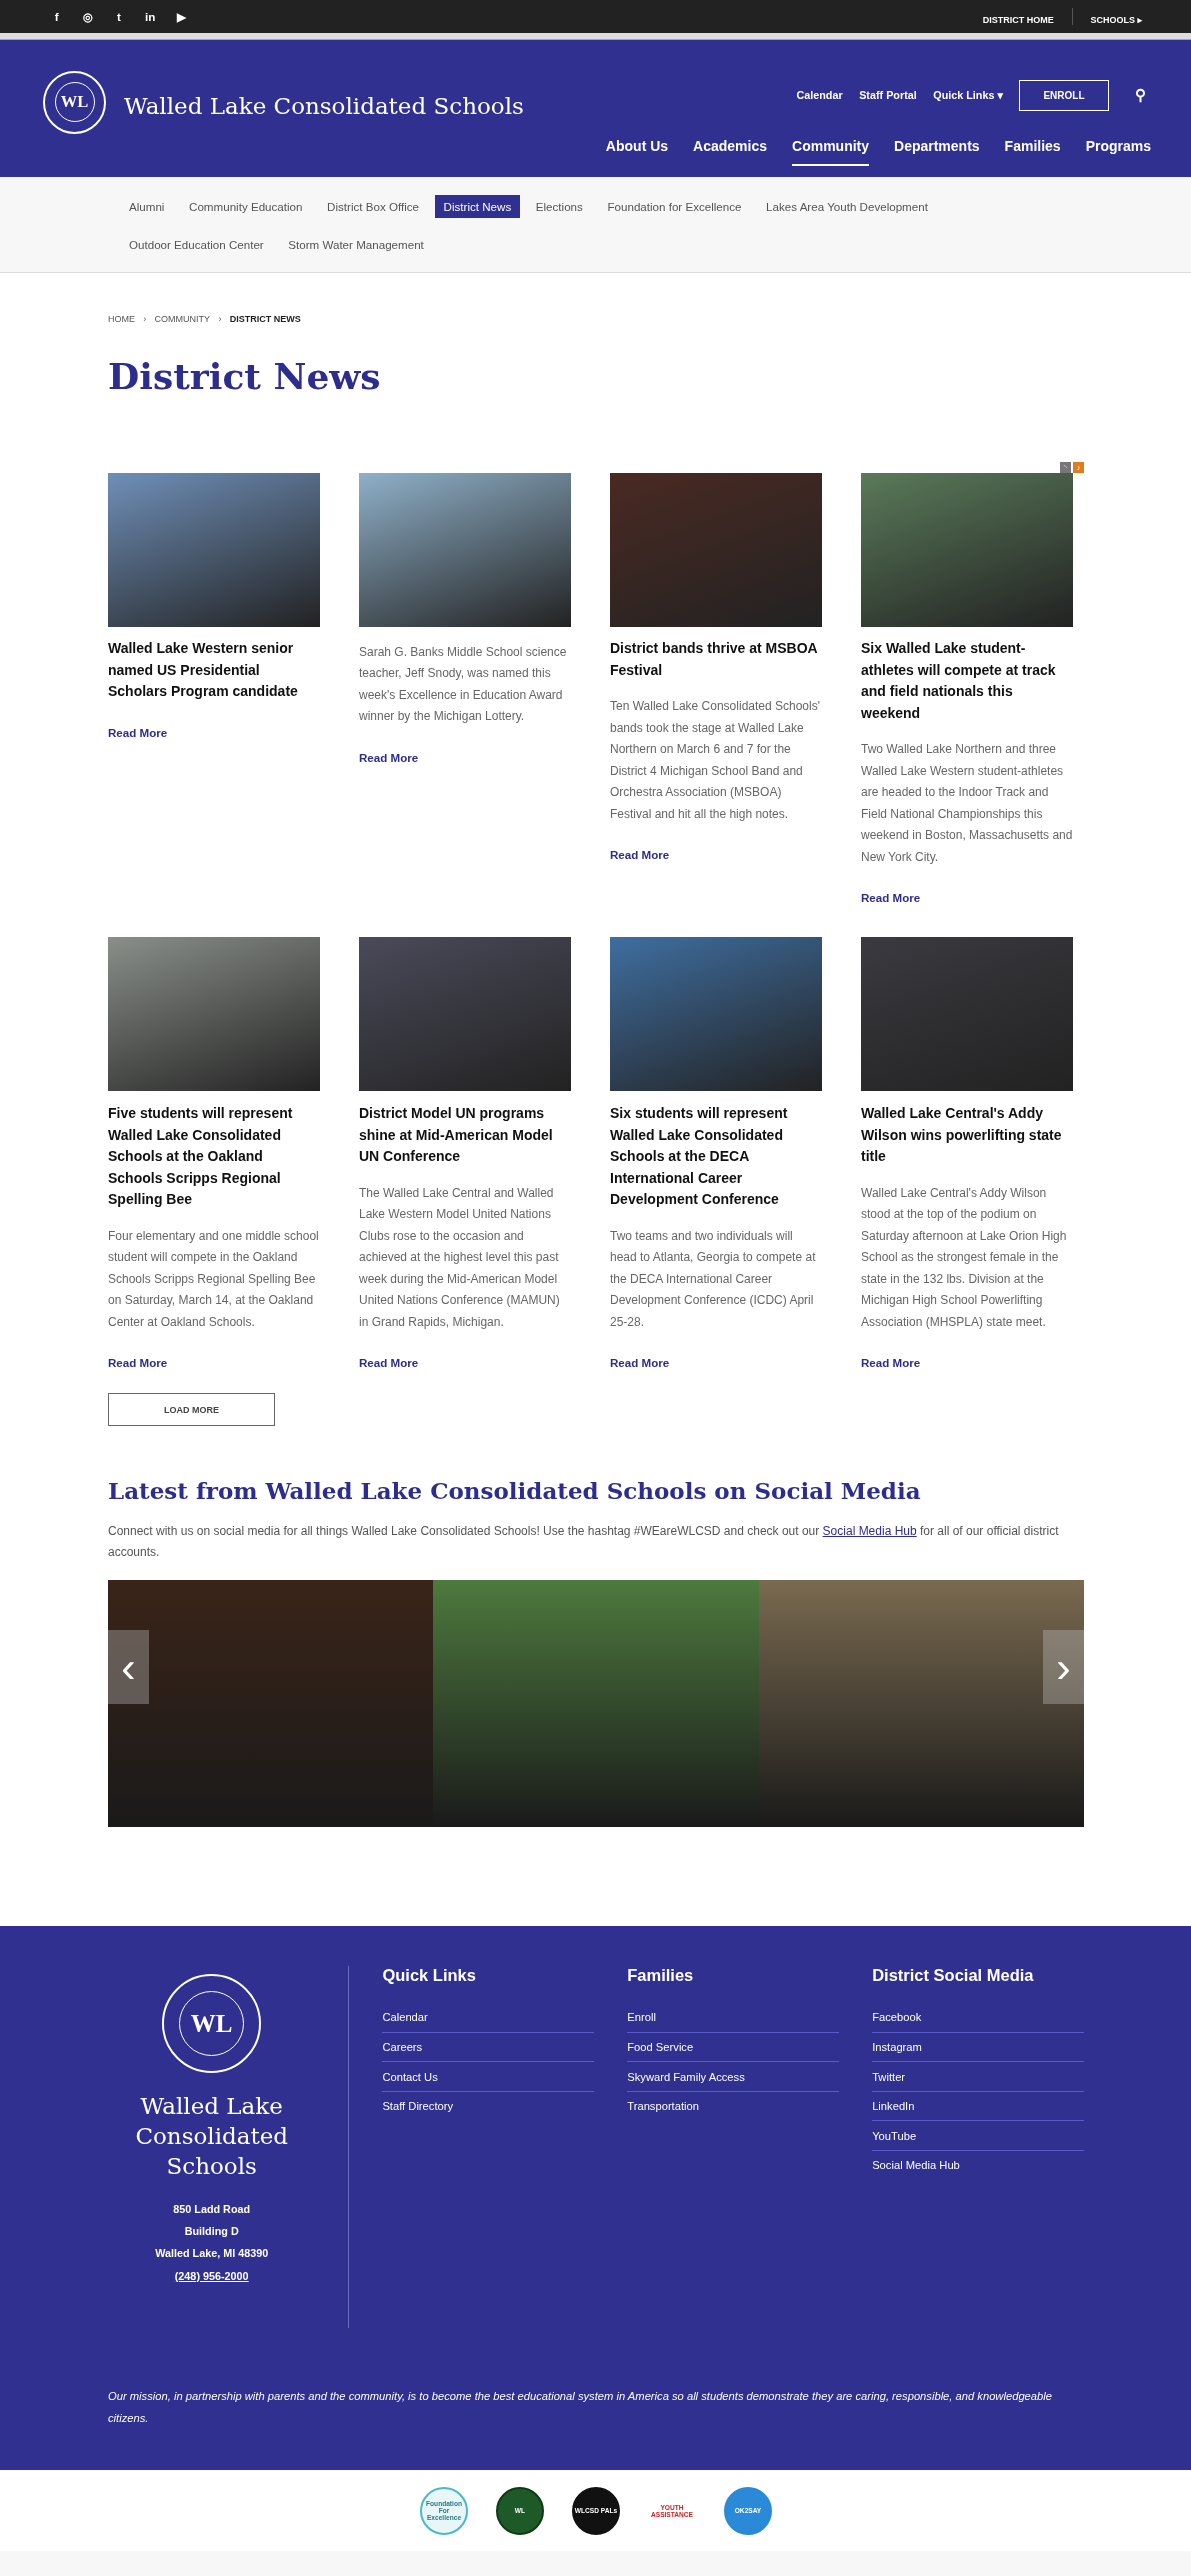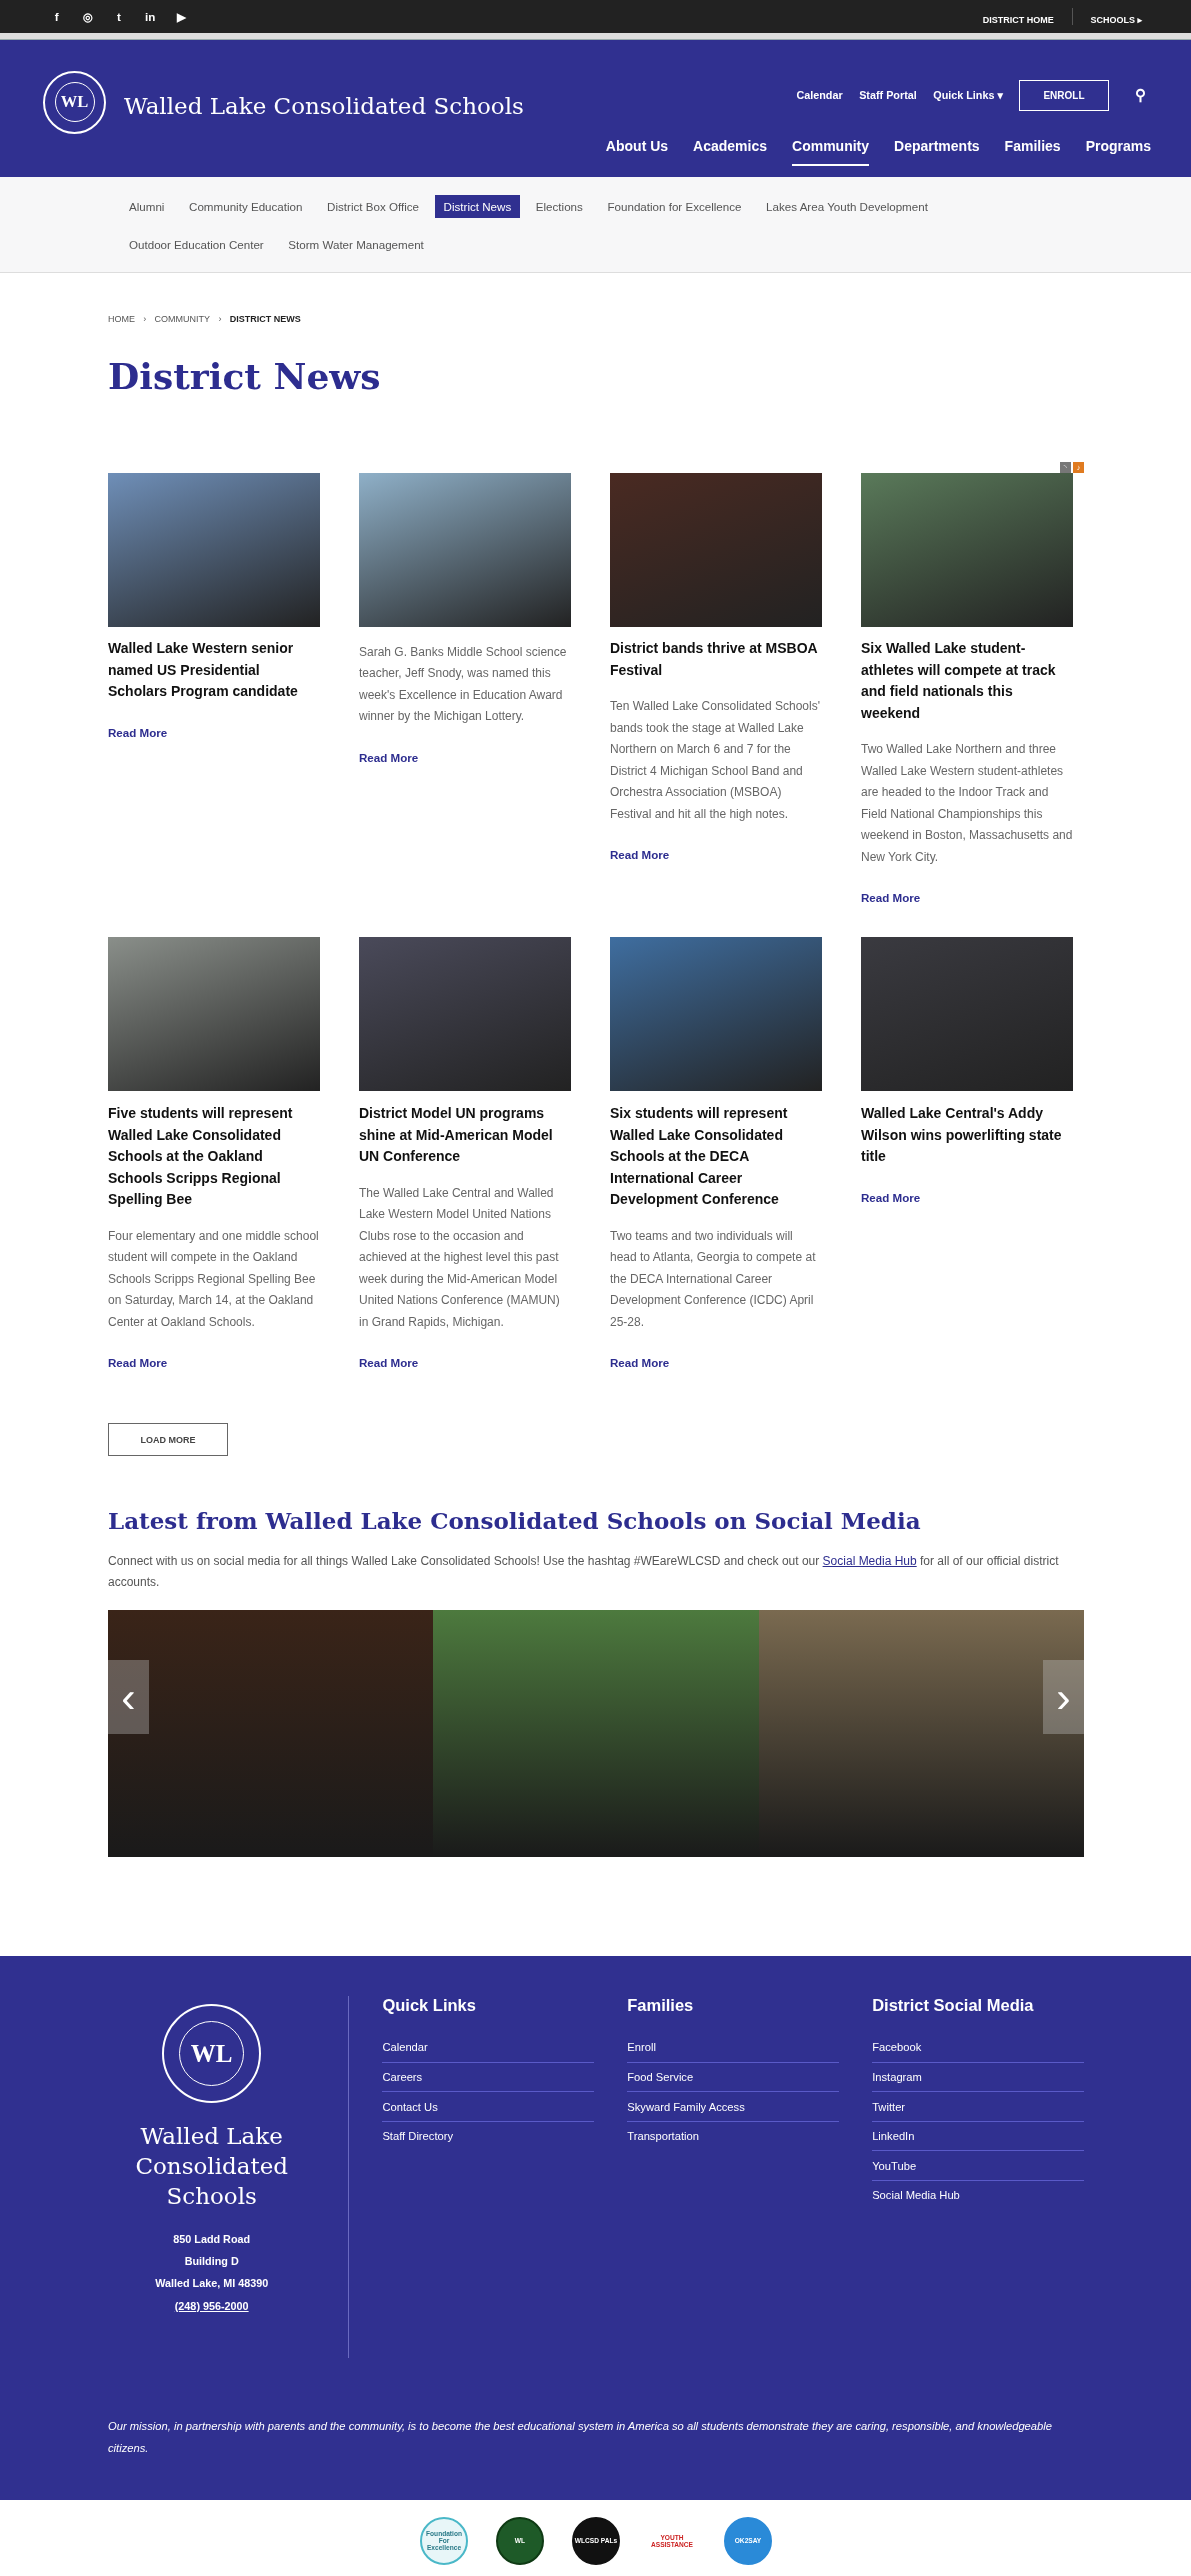--- a/index.html
+++ b/index.html
@@ -26,21 +26,21 @@
 .breadcrumb{margin-top:41px;font-size:9px;color:#555;display:flex;gap:8.3px}
 .breadcrumb .cur{color:#222;font-weight:bold}
 h1{font-family:"DejaVu Serif",serif;font-size:36px;color:#2d2d8f;margin-top:31px}
 .feedicons{display:flex;justify-content:flex-end;gap:2.5px;margin-top:65px}
 .feedicons span{width:10.8px;height:10.8px;font-size:7.4px;color:#fff;display:flex;align-items:center;justify-content:center}
 .grid{display:grid;grid-template-columns:repeat(4,212px);column-gap:39px;row-gap:33px;margin-top:0}
 .card .img{width:212px;height:154px}
 .card h3{font-size:14px;line-height:21.5px;margin-top:11.6px;color:#111}
 .card p{font-size:12px;line-height:21.5px;color:#666;margin-top:15px}
 .card .rm{display:block;color:#2d2d8f;font-weight:bold;font-size:11.6px;margin-top:23px}
-.loadmore{margin-top:54px;width:120px;height:33px;border:0.8px solid #666;display:flex;align-items:center;justify-content:center;font-size:9px;font-weight:bold;color:#444}
+.loadmore{margin-top:24px;width:167px;height:33px;border:0.8px solid #666;display:flex;align-items:center;justify-content:center;font-size:9px;font-weight:bold;color:#444}
 h2{font-family:"DejaVu Serif",serif;font-size:23px;color:#2d2d8f;margin-top:51px}
 .intro{font-size:12px;line-height:21.5px;color:#555;margin-top:16.5px}
 .intro a{color:#2d2d8f;text-decoration:underline}
 .carousel{position:relative;display:flex;margin-top:16.5px;height:247px}
 .carousel .slide{flex:1}
 .arrow{position:absolute;top:50px;width:41px;height:74px;background:rgba(200,200,200,.35);color:#fff;font-size:43px;display:flex;align-items:center;justify-content:center}
 .footer{background:#303090;color:#fff;margin-top:99px;padding:40px 108px 41px}
 .fcols{display:flex}
 .fbrand{width:265px;text-align:center;border-right:0.8px solid #6a6ac0;padding-right:33px;padding-bottom:41px}
 .fbrand .flogo{width:99px;height:99px;border-radius:50%;border:2.5px solid #fff;margin:8.3px auto 0;display:flex;align-items:center;justify-content:center}
@@ -163,20 +163,21 @@
       </article>
       <article class="card">
         <div class="img" style="background:linear-gradient(160deg,#3f6ea0,#222)"></div>
   <h3>Six students will represent Walled Lake Consolidated Schools at the DECA International Career Development Conference</h3>
   <p>Two teams and two individuals will head to Atlanta, Georgia to compete at the DECA International Career Development Conference (ICDC) April 25-28.</p>
   <a class="rm">Read More</a>
       </article>
       <article class="card">
         <div class="img" style="background:linear-gradient(160deg,#3a3a40,#222)"></div>
   <h3>Walled Lake Central's Addy Wilson wins powerlifting state title</h3>
+  <p>Walled Lake Central's Addy Wilson stood at the top of the podium on Saturday afternoon at Lake Orion High School as the strongest female in the state in the 132 lbs. Division at the Michigan High School Powerlifting Association (MHSPLA) state meet.</p>
   <a class="rm">Read More</a>
       </article>
     </div>
 
   <a class="loadmore">LOAD MORE</a>
 
   <h2>Latest from Walled Lake Consolidated Schools on Social Media</h2>
   <p class="intro"><span>Connect with us on social media for all things Walled Lake Consolidated Schools! Use the hashtag #WEareWLCSD and check out our </span><a>Social Media Hub</a><span> for all of our official district accounts.</span></p>
 
   <div class="carousel">

